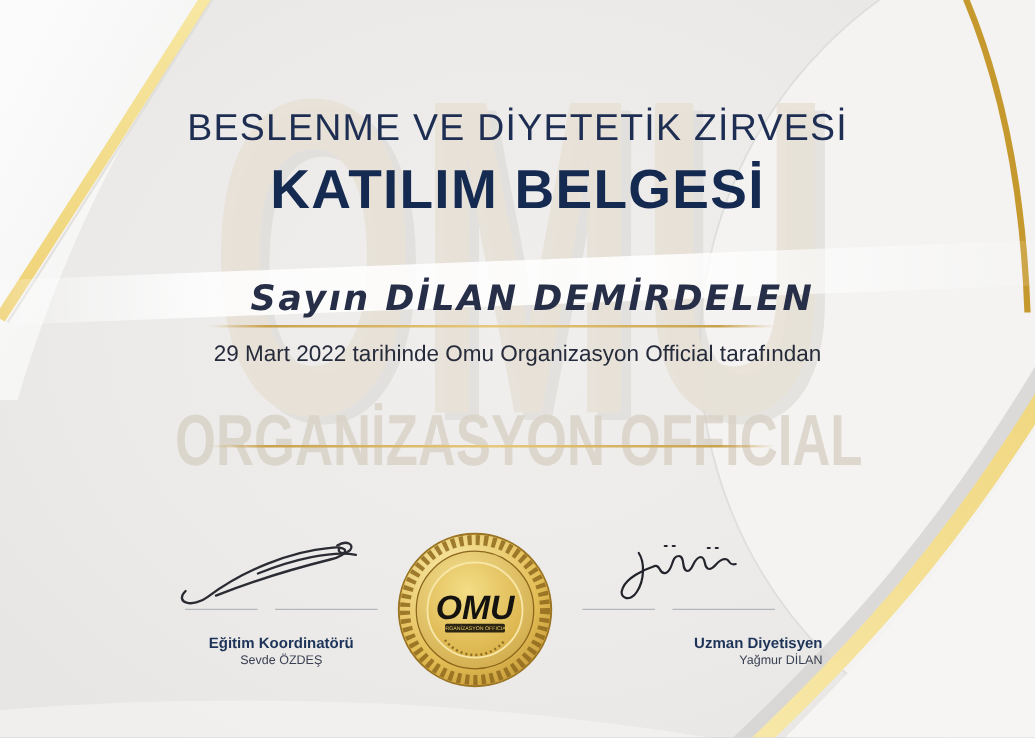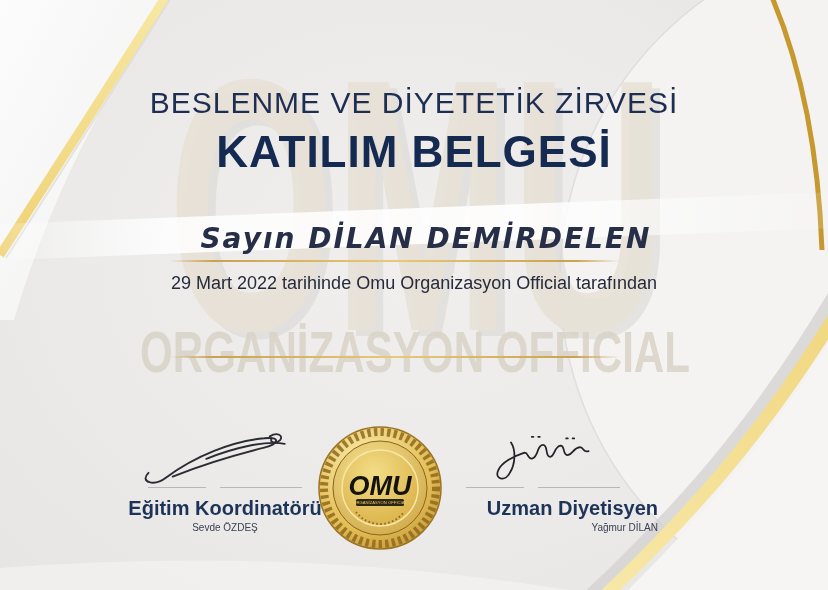--- a/index.html
+++ b/index.html
@@ -33,21 +33,21 @@
   .body-text{left:0;top:272px;width:100%;text-align:center;
     font-size:18px;line-height:23px;font-weight:500;color:#262b3b;}
   
   .sig{width:230px;text-align:center;}
   #sig-left{left:110px;top:428px;}
   #sig-right{left:428px;top:428px;text-align:right;}
   .scribble{display:block;margin:0 auto;}
   .sig-divider{display:flex;justify-content:center;gap:14px;margin-top:3px;}
   .sig-divider span{display:block;height:0;border-top:1px solid #b4b7bb;}
   .seg-a{width:58px;} .seg-b{width:82px;}
-  .sig-role{margin-top:9px;font-size:20px;font-weight:700;color:#1d3357;}
+  .sig-role{margin-top:19px;font-size:12px;font-weight:700;color:#1d3357;}
   .sig-name{margin-top:2px;font-size:10px;color:#3a4152;}
   
   #medal{left:316px;top:424px;}
 </style>
 </head>
 <body>
 
 <div class="cert">
 
   <svg class="layer" width="828" height="590" viewBox="0 0 828 590">

